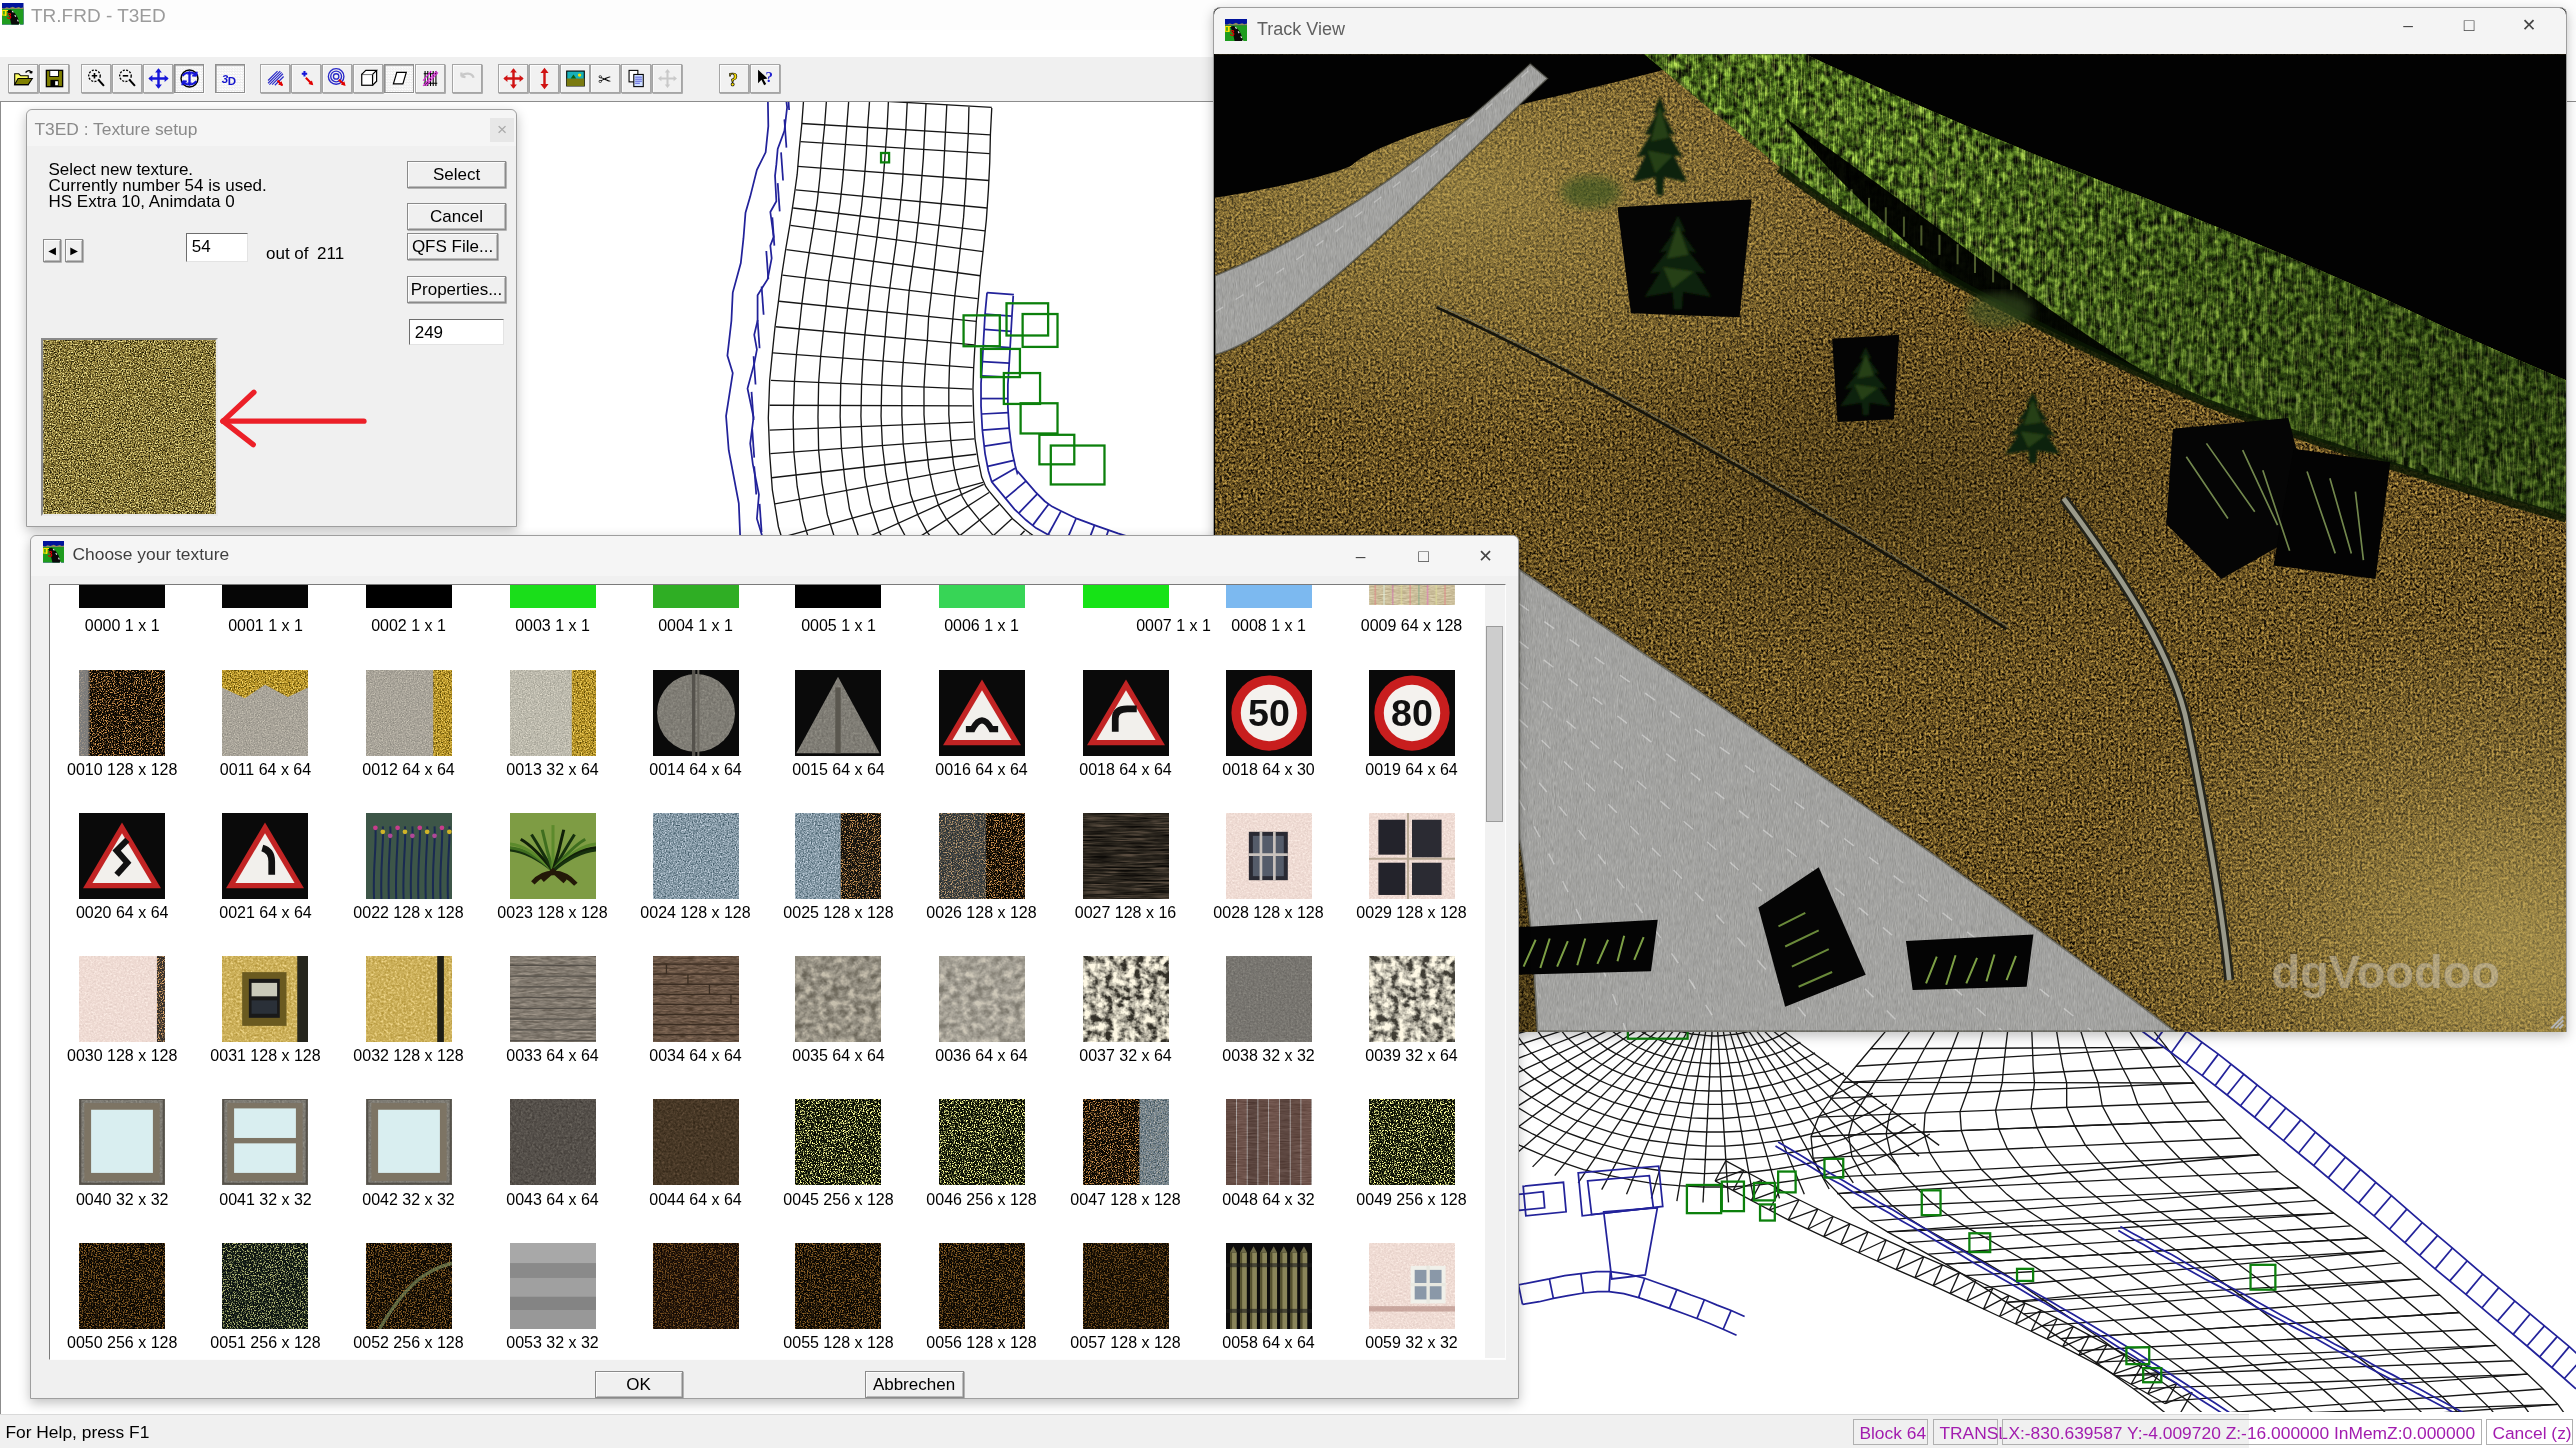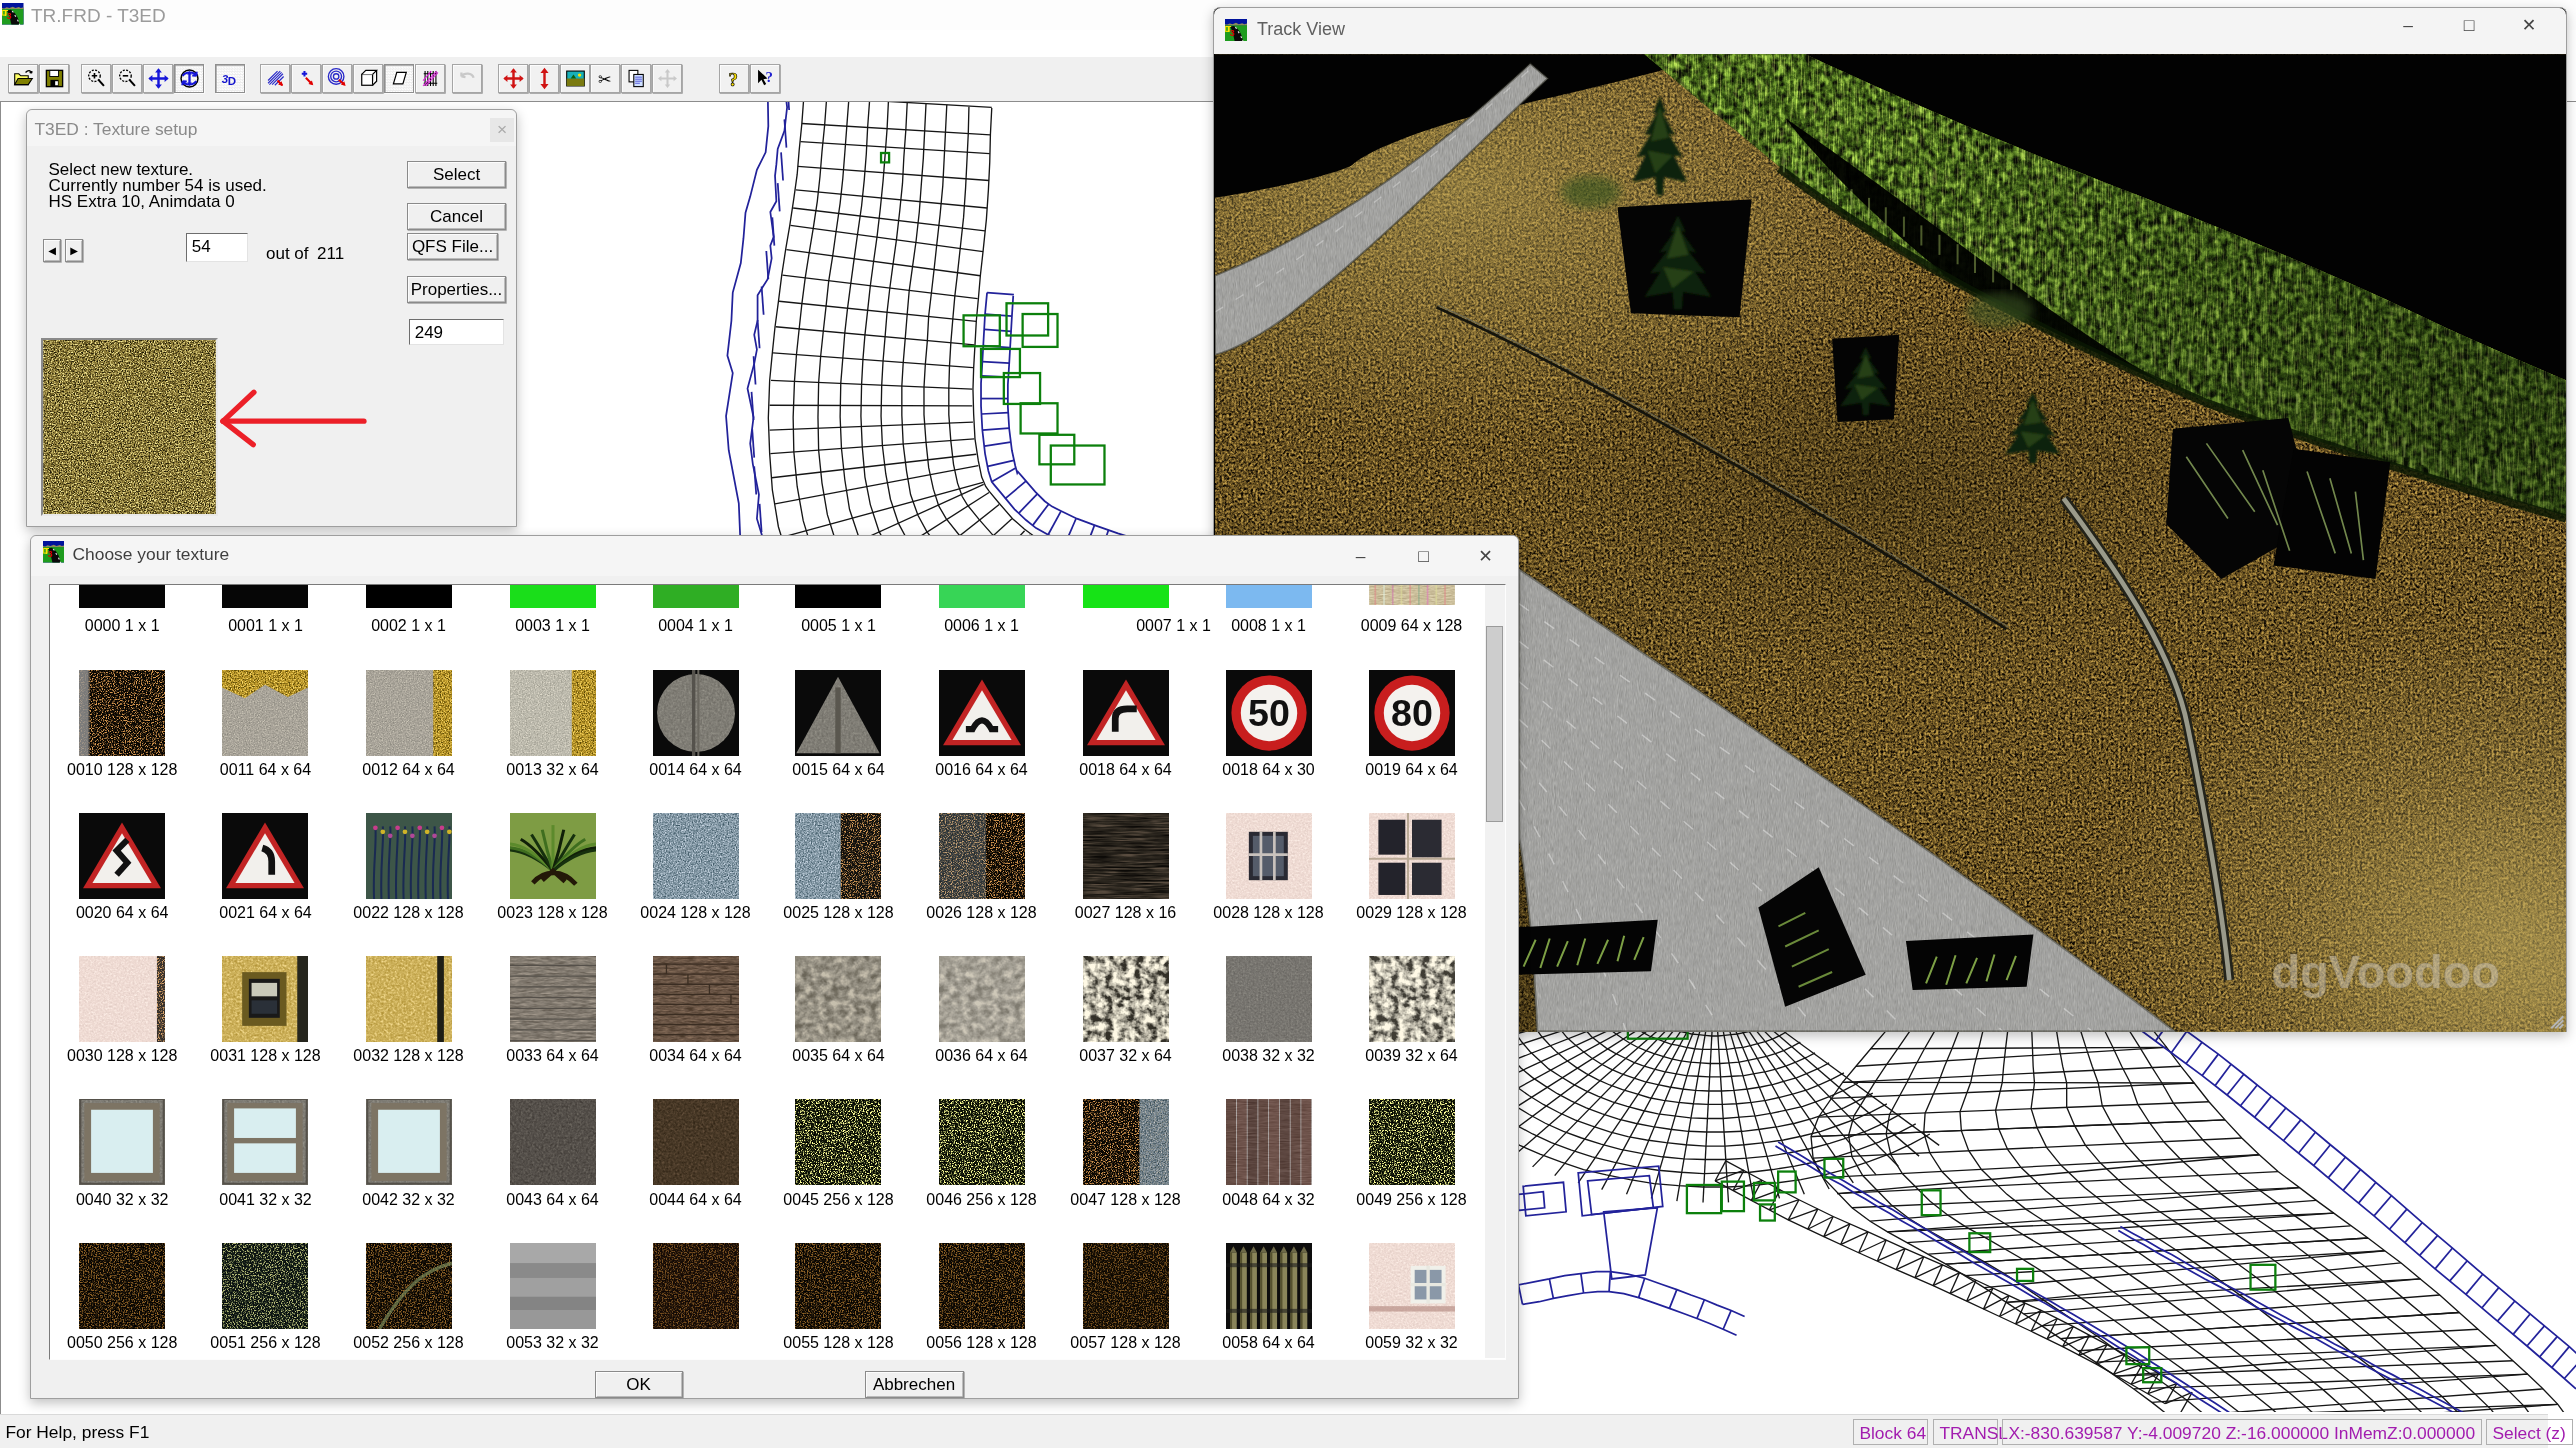--- a/index.html
+++ b/index.html
@@ -15,21 +15,21 @@
 .tbtn.pressed{background:#fafafa;background-image:repeating-conic-gradient(#ffffff 0% 25%, #ececec 0% 50%);background-size:2.7px 2.7px;
  border:0.7px solid #8f8f8f;box-shadow:inset 0.7px 0.7px 0 #9a9a9a, 0.7px 0.7px 0 #fff}
 #client{position:absolute;left:0;top:101px;width:2576px;height:1314px;background:#fff;border-top:1.3px solid #8c8c8c;border-left:1.3px solid #8c8c8c}
 .win{position:absolute;background:#f0f0f0;border:0.7px solid #9e9e9e;border-radius:6px 6px 0 0;box-shadow:0 4px 12px rgba(0,0,0,0.25)}
 .wtitle{position:absolute;left:0;top:0;width:100%;height:35px;border-radius:6px 6px 0 0;background:#f5f5f5}
 .wbtn{position:absolute;top:0;width:40px;height:35px;color:#444;text-align:center;line-height:35px;font-size:17.4px}
 button,.btn{position:absolute;background:#f0f0f0;border:0.7px solid #8a8a8a;box-shadow:inset 0.7px 0.7px 0 #fff,inset -0.7px -0.7px 0 #a8a8a8,0.7px 0.7px 0 #9a9a9a;
  font-family:"Liberation Sans",sans-serif;font-size:17px;color:#000;display:flex;align-items:center;justify-content:center}
 .field{position:absolute;background:#fff;border:1.3px solid;border-color:#6d6d6d #e3e3e3 #e3e3e3 #6d6d6d;font-size:17px;color:#000;padding:2.7px 0 0 4.7px}
 .lab{position:absolute;width:144px;text-align:center;font-size:16px;color:#000;white-space:nowrap}
-#statusbar{position:absolute;left:0;top:1414px;width:2548px;height:34px;background:#f0f0f0;border-top:0.7px solid #d9d9d9}
+#statusbar{position:absolute;left:0;top:1414px;width:2249px;height:34px;background:#f0f0f0;border-top:0.7px solid #d9d9d9}
 .sbox{position:absolute;top:4px;height:25.5px;border:0.7px solid #b0b0b0;font-size:17.4px;color:#a21caf;padding:2.7px 0 0 5.4px;white-space:nowrap}
 </style></head>
 <body>
 <div id="root">
 <svg width="0" height="0" style="position:absolute">
       <defs>
         <filter id="fGrass" x="-5%" y="-5%" width="110%" height="110%" color-interpolation-filters="sRGB">
           <feTurbulence type="fractalNoise" baseFrequency="0.28 0.26" numOctaves="4" seed="11"></feTurbulence>
           <feColorMatrix type="matrix" values="1.067 1.067 1.067 0 -1.100 1.067 1.067 1.067 0 -1.100 1.067 1.067 1.067 0 -1.100 0 0 0 0 1"></feColorMatrix>
           <feComponentTransfer>
@@ -1480,15 +1480,15 @@
  </div>
  <div class="btn" style="left:564px;top:835px;width:88px;height:27px">OK</div>
  <div class="btn" style="left:834px;top:835px;width:99px;height:27px">Abbrechen</div>
 </div>
 
 <div id="statusbar">
  <div style="position:absolute;left:5.4px;top:6.7px;font-size:17.4px;color:#000">For Help, press F1</div>
  <div class="sbox" style="left:1853px;width:75px">Block 64</div>
  <div class="sbox" style="left:1933px;width:65px">TRANSL</div>
  <div class="sbox" style="left:2002px;width:480px">X:-830.639587 Y:-4.009720 Z:-16.000000 InMemZ:0.000000</div>
- <div class="sbox" style="left:2486px;width:87px">Select (z)</div>
+ <div class="sbox" style="left:2486px;width:87px">Cancel (z)</div>
 </div>
 </div>
 
 </body></html>

